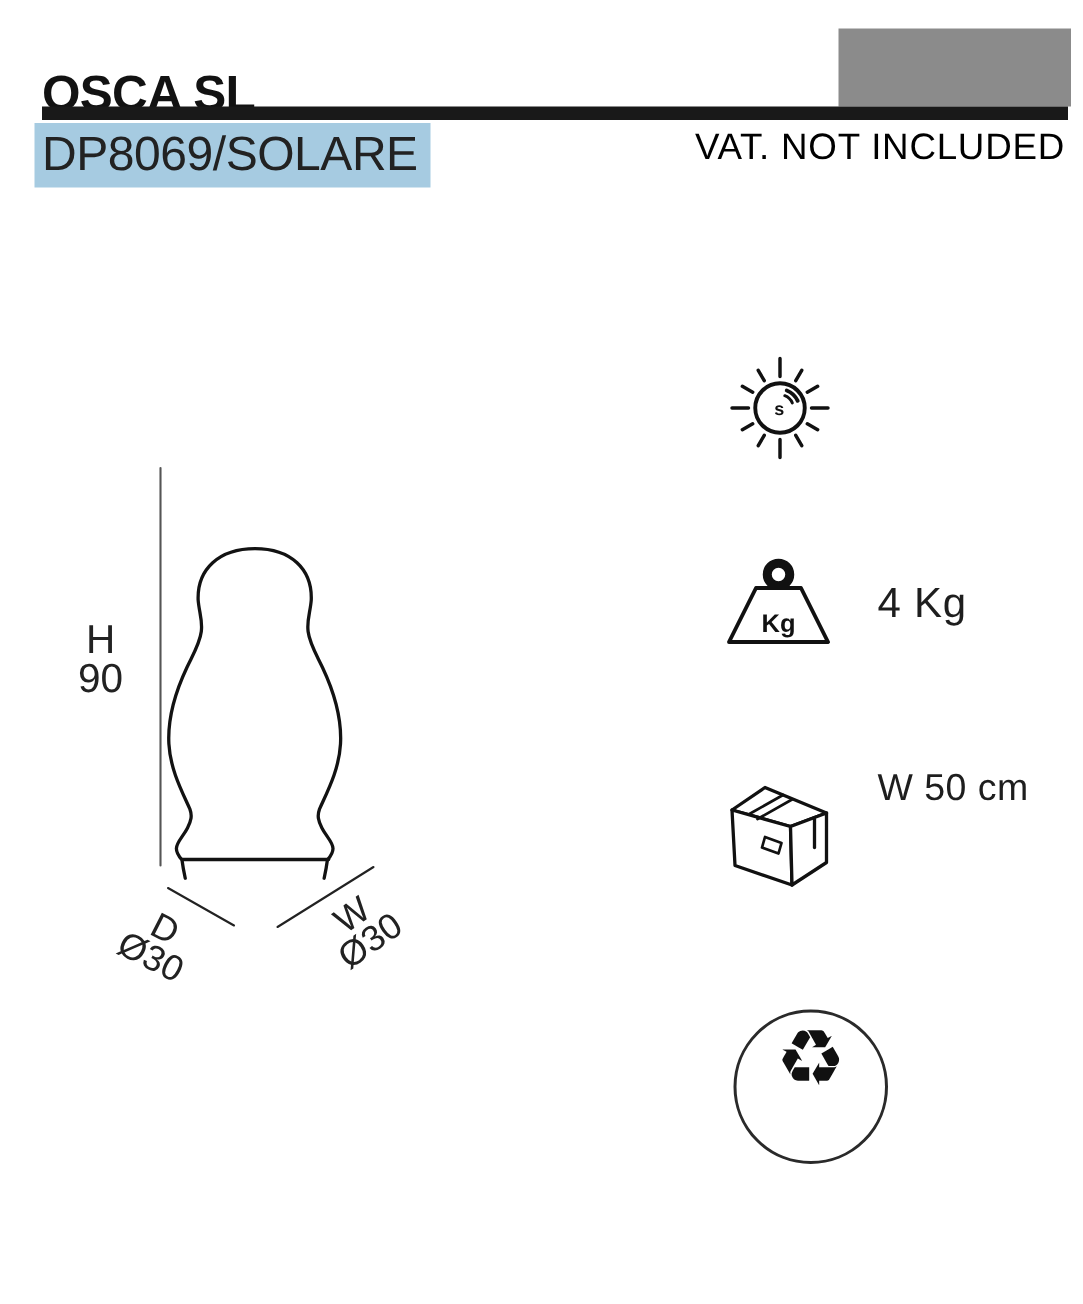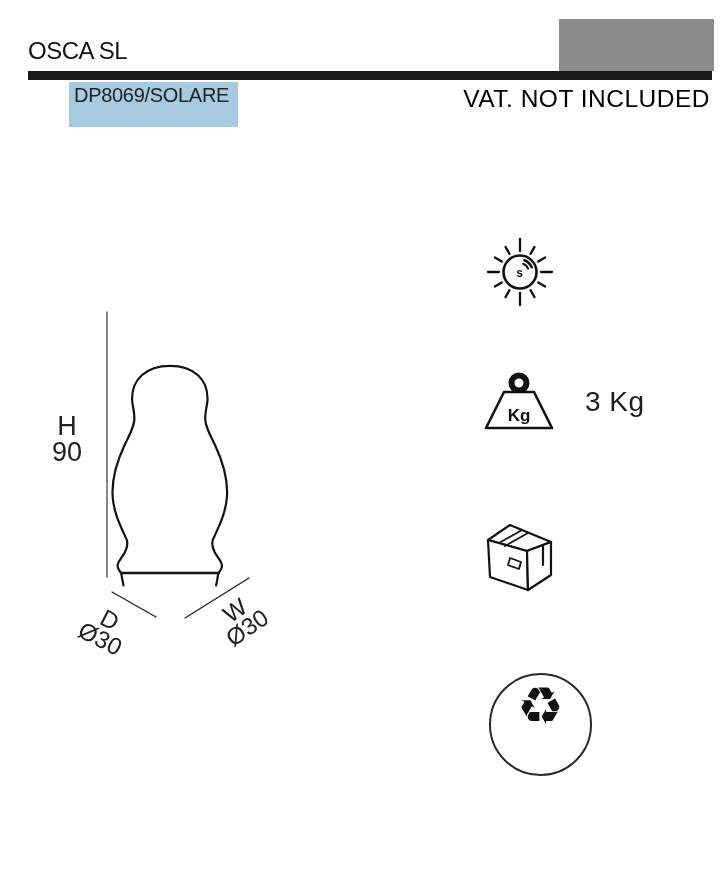--- a/index.html
+++ b/index.html
@@ -3,25 +3,25 @@
 <meta charset="utf-8">
 <style>
   html,body{margin:0;padding:0;background:#fff;}
   .sheet{
     position:relative;width:722px;height:869px;background:#fff;overflow:hidden;
     font-family:"Liberation Sans",sans-serif;color:var(--ink,#1e1e1e);
   }
   .abs{position:absolute;}
 
   
-  .title{left:28px;top:21px;font-size:24px;font-weight:400;letter-spacing:-0.5px;color:#121212;text-align:center;}
+  .title{left:28px;top:21px;font-size:33px;font-weight:700;letter-spacing:-0.5px;color:#121212;text-align:center;}
   .gray-box{left:559px;top:19px;width:155px;height:52px;background:var(--brand_gray,#8b8b8b);}
   .black-bar{left:28px;top:71px;width:684px;height:9px;background:#191919;}
   .product-code{left:23px;top:82px;background:var(--highlight,#a6cbe1);
-    padding:2px 9px 20px 5px;font-size:20px;letter-spacing:-0.3px;color:#222;margin-left:46px;}
+    padding:2px 9px 4px 5px;font-size:32px;letter-spacing:-0.3px;color:#222;}
   .vat-note{right:12px;top:85px;font-size:24.5px;letter-spacing:0.5px;color:#000000;white-space:nowrap;}
 
   
   .lamp-svg{left:40px;top:300px;}
   .dim-label{text-align:center;color:#222;}
   .h-label{left:44px;top:413px;width:46px;font-size:27px;line-height:26px;}
   .d-label{left:76px;top:608px;width:58px;font-size:24px;line-height:21px;transform:rotate(27deg);}
   .w-label{left:211px;top:598px;width:60px;font-size:24px;line-height:21px;transform:rotate(-35deg);}
 
   
@@ -101,32 +101,33 @@
       <path d="M43.2 31.8 A9 9 0 0 1 48.2 36.6" stroke-width="2"></path>
     </g>
     <text x="39.5" y="44.5" font-size="12" font-weight="bold" text-anchor="middle" fill="#111">s</text>
   </svg>
 
   <svg class="abs weight-svg" width="82" height="66" viewBox="0 0 82 66">
     <circle cx="41" cy="17" r="7.5" fill="none" stroke="#111" stroke-width="6"></circle>
     <path d="M26 26 L56 26 L74 62 L8 62 Z" fill="#fff" stroke="#111" stroke-width="2.6" stroke-linejoin="round"></path>
     <text x="41" y="55" font-size="17" font-weight="bold" text-anchor="middle" fill="#111" style="paint-order:stroke;stroke:#fff;stroke-width:3px;">Kg</text>
   </svg>
-  <div class="abs weight-value">3 Kg</div>
+  <div class="abs weight-value">4 Kg</div>
 
   <svg class="abs box-svg" width="72" height="78" viewBox="0 0 72 78">
     <g fill="#fff" stroke="#111" stroke-width="2.2" stroke-linejoin="round" stroke-linecap="round">
       <path d="M4 22 L26 7 L67 24 L43 33 Z"></path>
       <path d="M4 22 L43 33 L44 72 L6 59 Z"></path>
       <path d="M43 33 L67 24 L67 57 L44 72 Z"></path>
       <path d="M15 25 L38 12 M21 28 L44 15" fill="none" stroke-width="1.8"></path>
       <path d="M59 28 L59 47" fill="none"></path>
       <path d="M26 40 l11 4 l-2 7 l-11 -4 Z" stroke-width="1.8"></path>
     </g>
   </svg>
   <div class="abs box-dims">
+    <div>W 50 cm</div>
   </div>
 
   <div class="abs recycle-badge">
     <span class="recycle-symbol">♻</span>
   </div>
 
 </div>
 
 </body></html>

